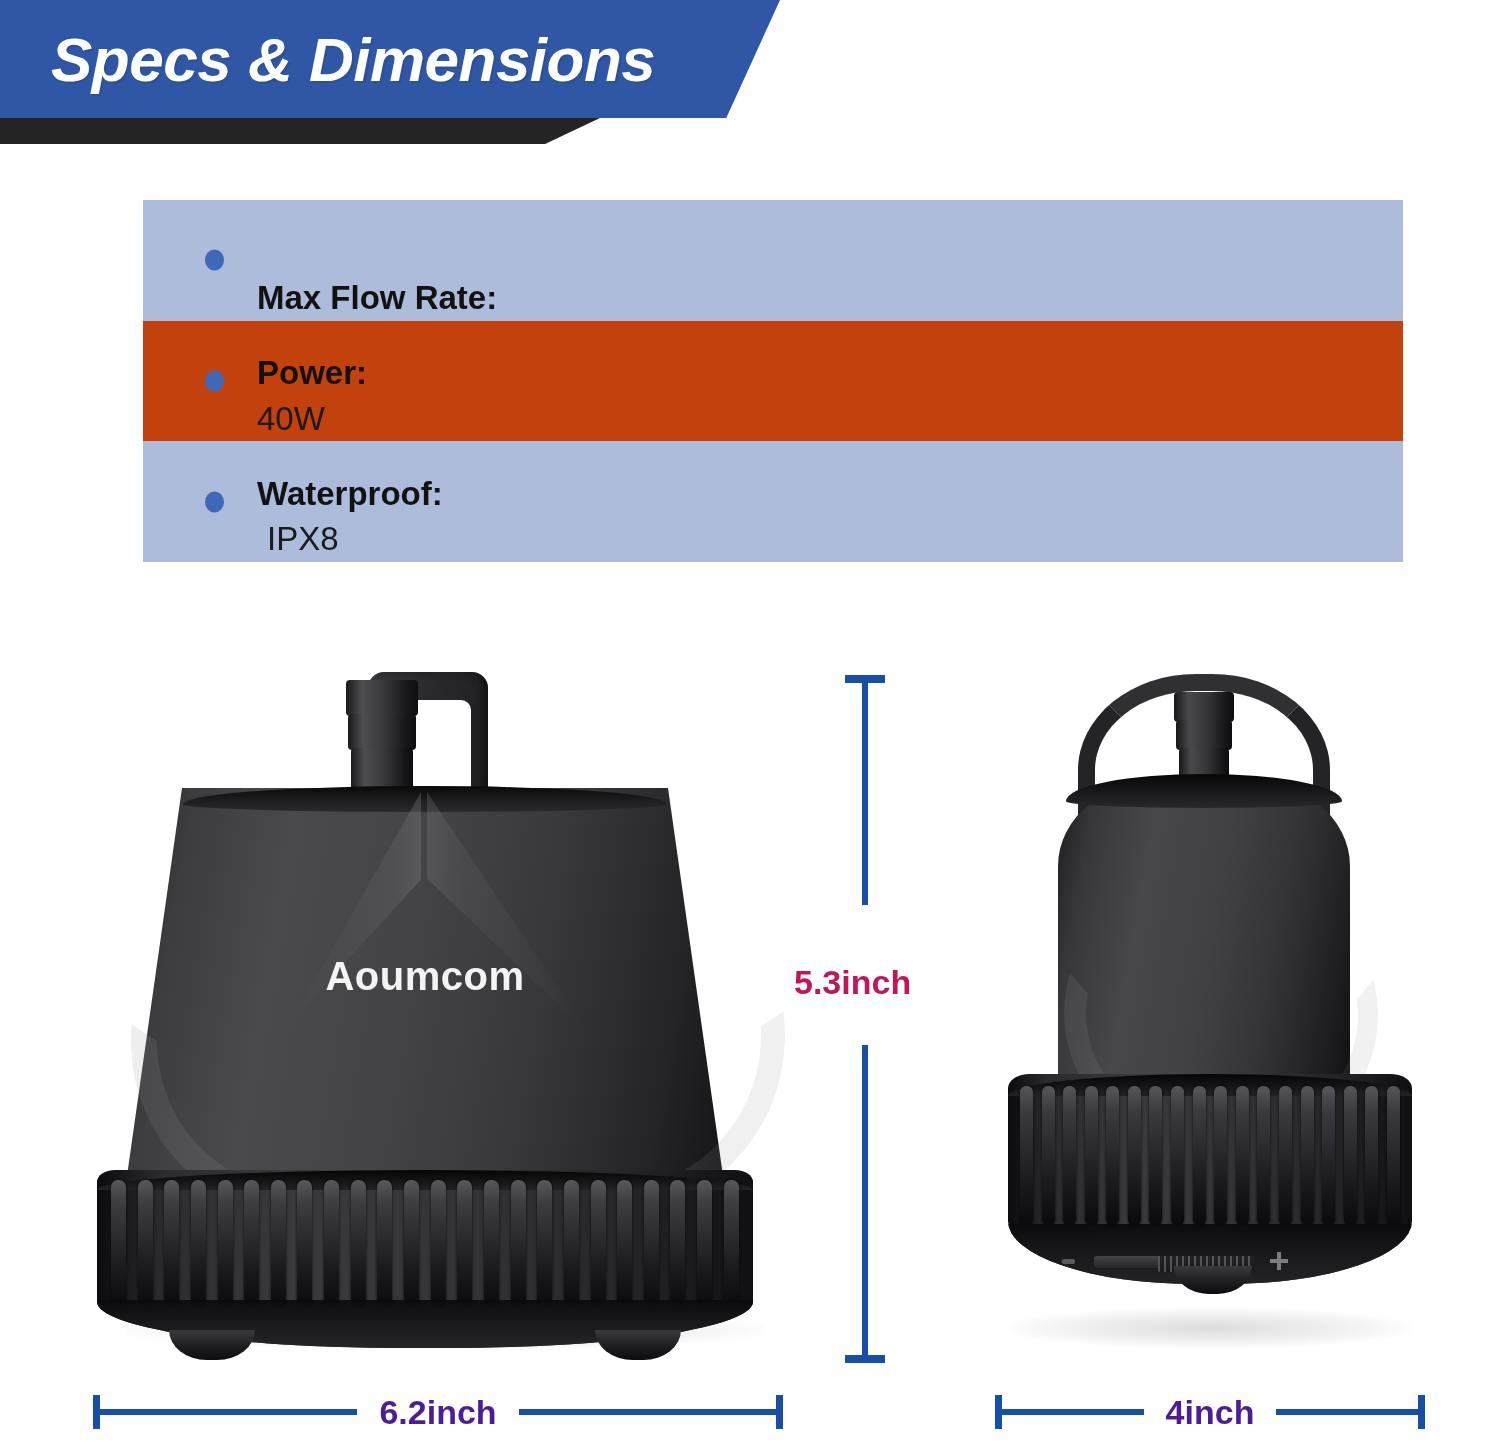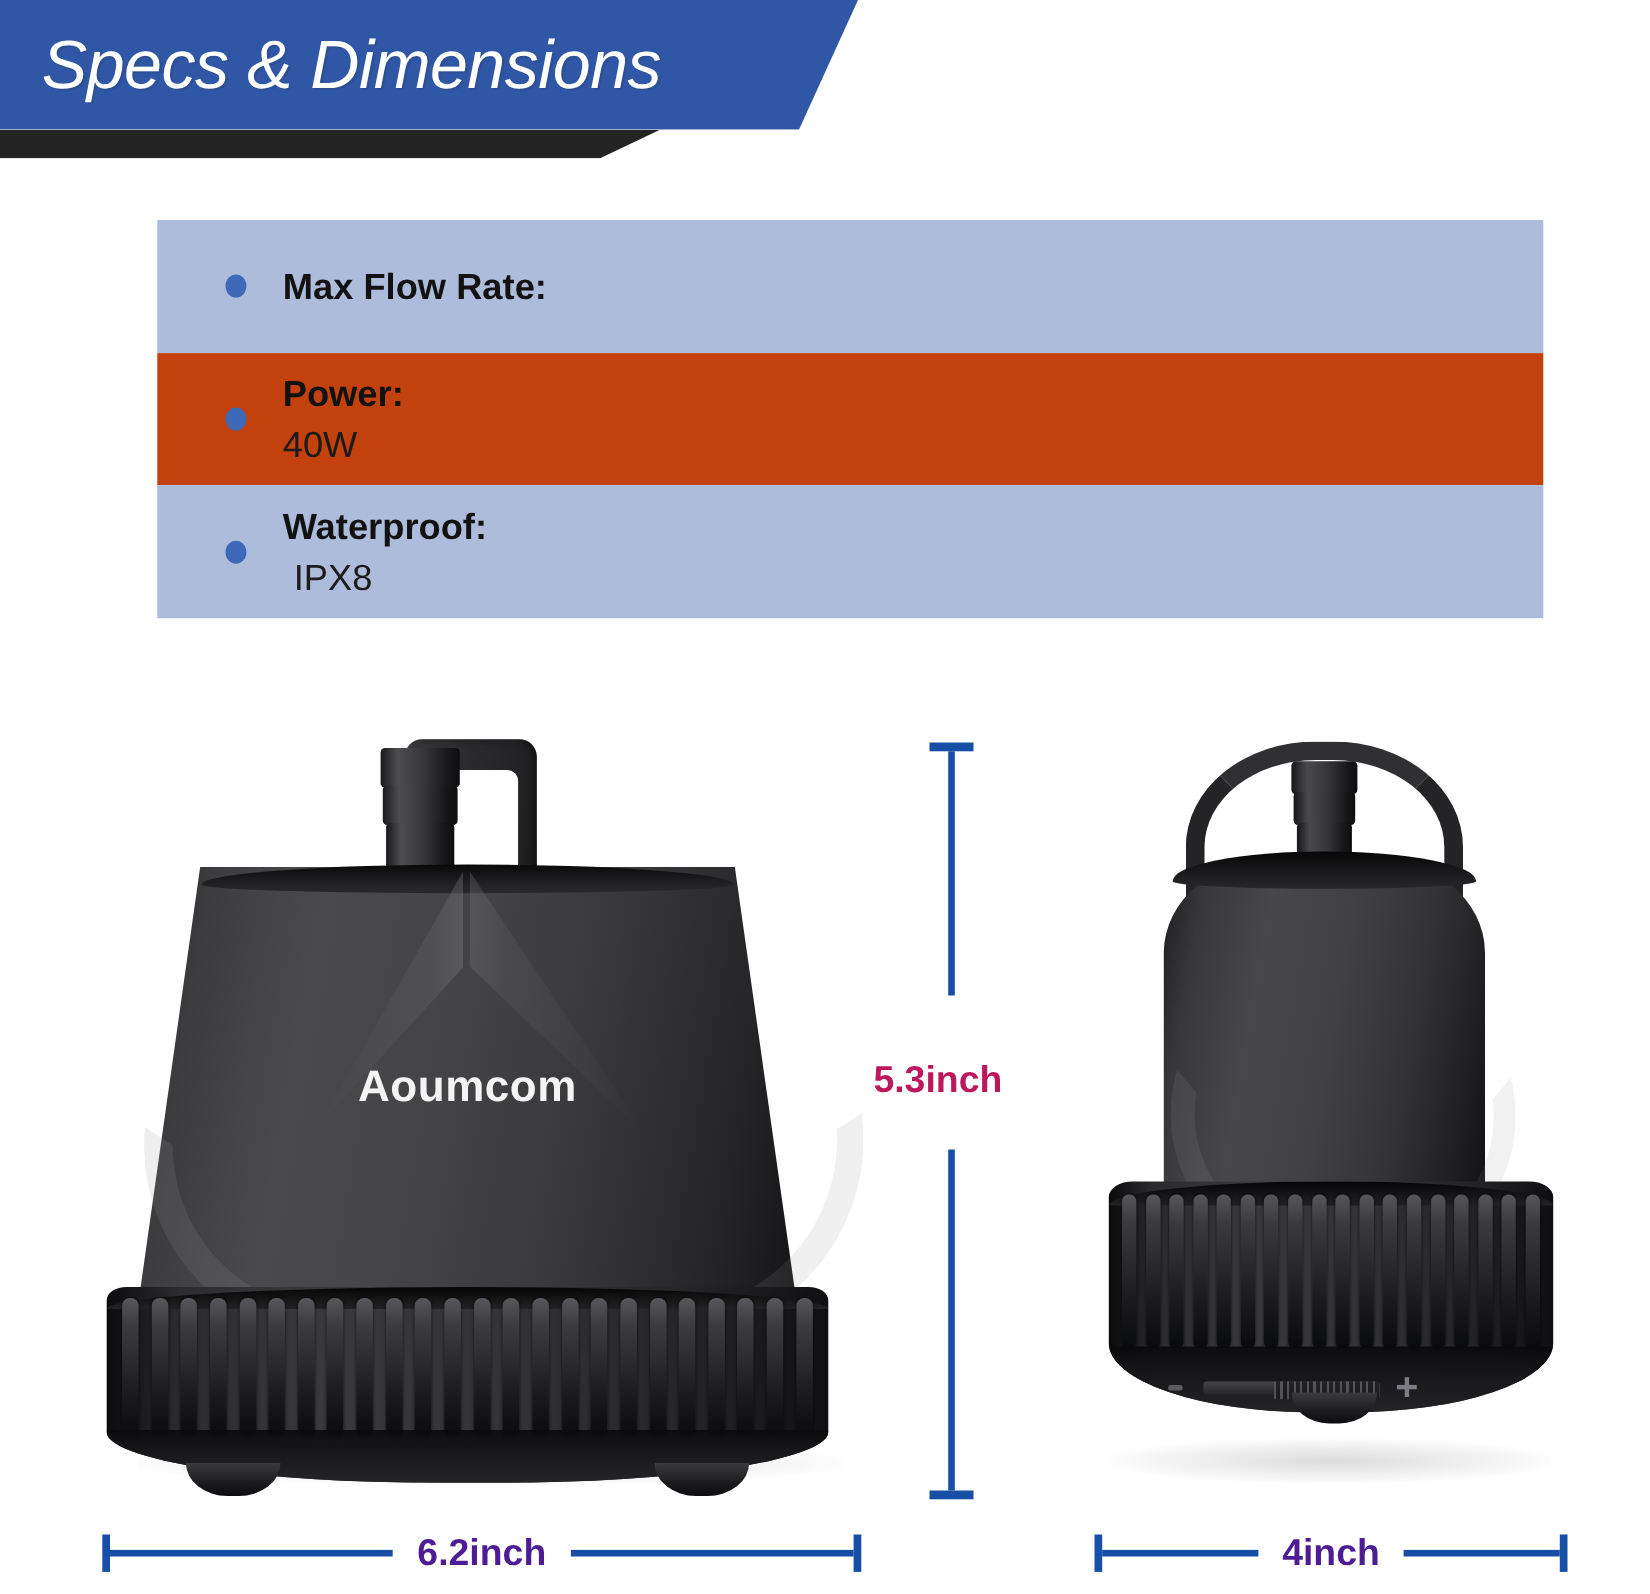--- a/index.html
+++ b/index.html
@@ -37,24 +37,24 @@
     position: absolute;
     left: -10px;
     top: 118px;
     width: 610px;
     height: 26px;
     background: #242424;
     clip-path: polygon(0 0, 100% 0, 91% 100%, 0 100%);
   }
   .banner-title {
     position: absolute;
-    left: 38px;
+    left: 51px;
     top: 8px;
     font-size: 62px;
-    font-weight: normal;
+    font-weight: bold;
     font-style: italic;
     color: #ffffff;
     letter-spacing: -0.5px;
     white-space: nowrap;
     line-height: 104px;
     text-shadow: 2px 2px 0 rgba(40,70,130,0.45);
   }
 
   
   .spec-table {
@@ -67,21 +67,21 @@
     gap: 14px;
   }
   .spec-col {
     flex: 1;
     display: flex;
     flex-direction: column;
   }
   .spec-row {
     flex: 1;
     display: flex;
-    align-items: center;
+    align-items: flex-end;
     padding-left: 52px;
     box-sizing: border-box;
     position: relative;
   }
   .spec-row.shade-dark  { background: #adbcdb; }
   .spec-row.shade-light { background: #c2410c; }
 
   .bullet {
     position: absolute;
     left: 62px;
@@ -201,21 +201,21 @@
   }
   .pf-ridge-r {
     position: absolute;
     left: 332px; top: 122px;
     width: 160px; height: 240px;
     background: linear-gradient(270deg, rgba(255,255,255,0) 0%, rgba(110,110,115,0.20) 80%, rgba(130,130,135,0.28) 100%);
     clip-path: polygon(0% 0%, 0% 36%, 100% 100%);
   }
   .pf-brand {
     position: absolute;
-    left: 0; top: 296px;
+    left: 0; top: 284px;
     width: 660px;
     text-align: center;
     font-size: 40px;
     font-weight: bold;
     color: #f4f4f4;
     letter-spacing: 0.5px;
   }
   .pf-base {
     position: absolute;
     left: 2px; top: 500px;

